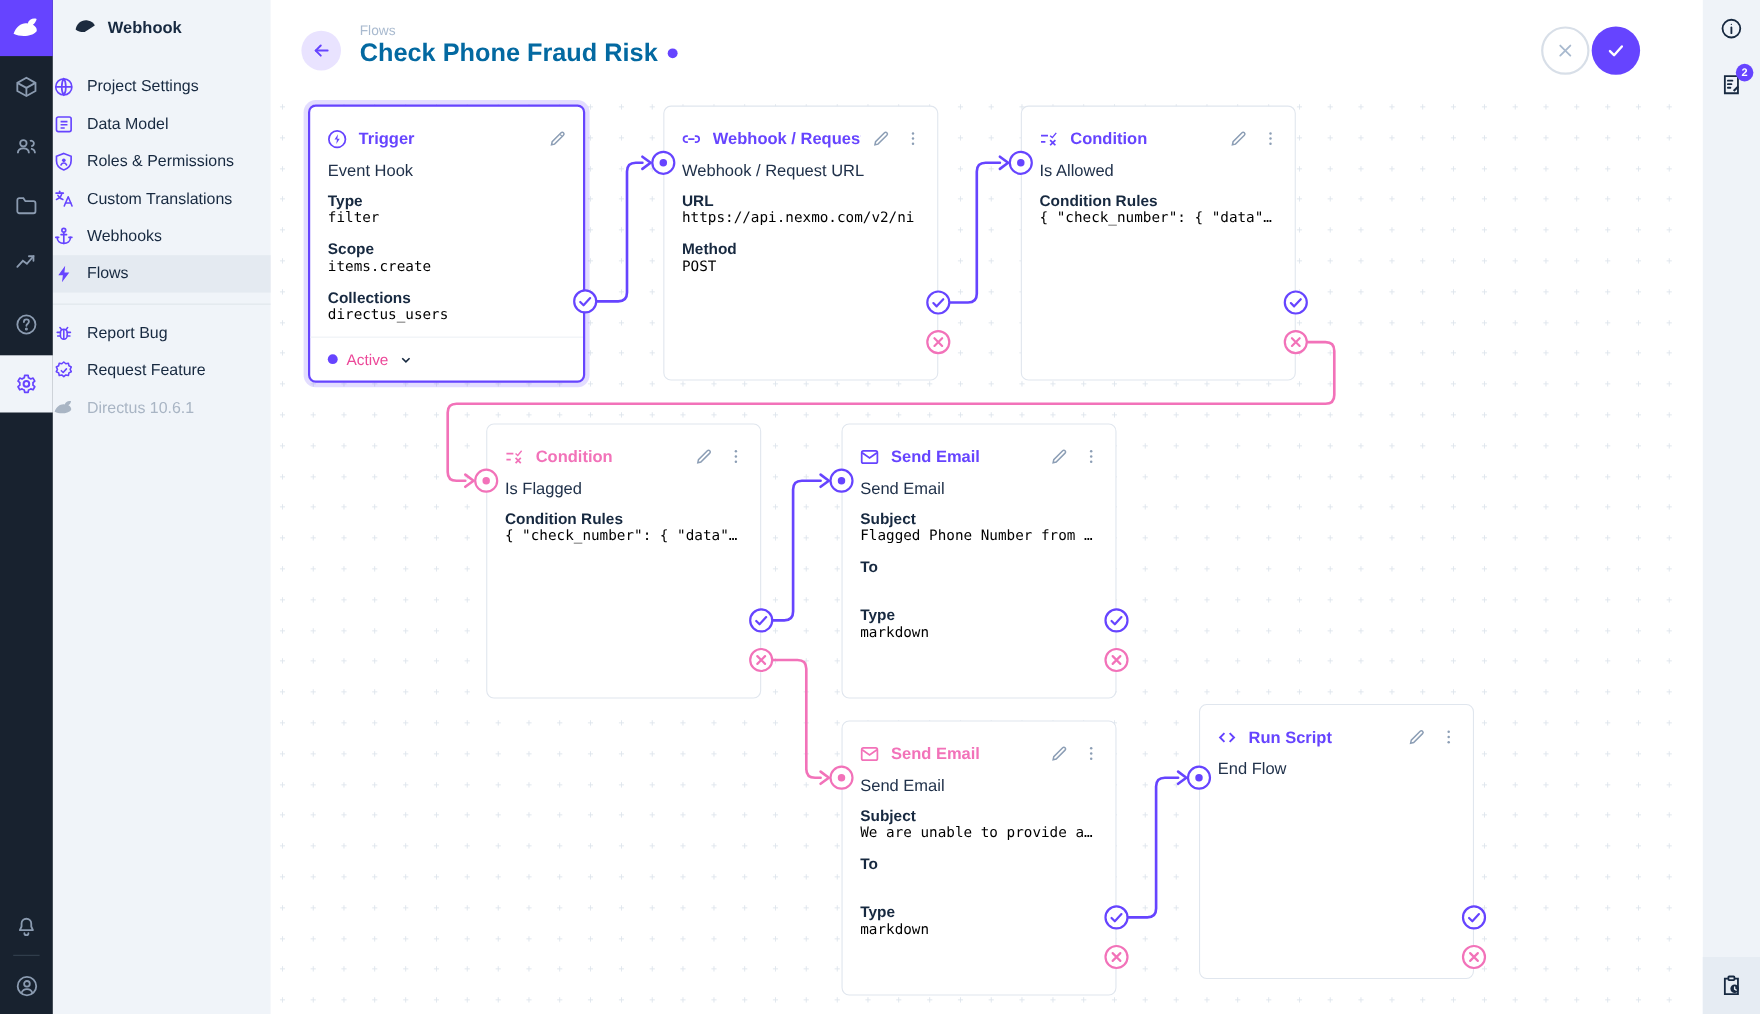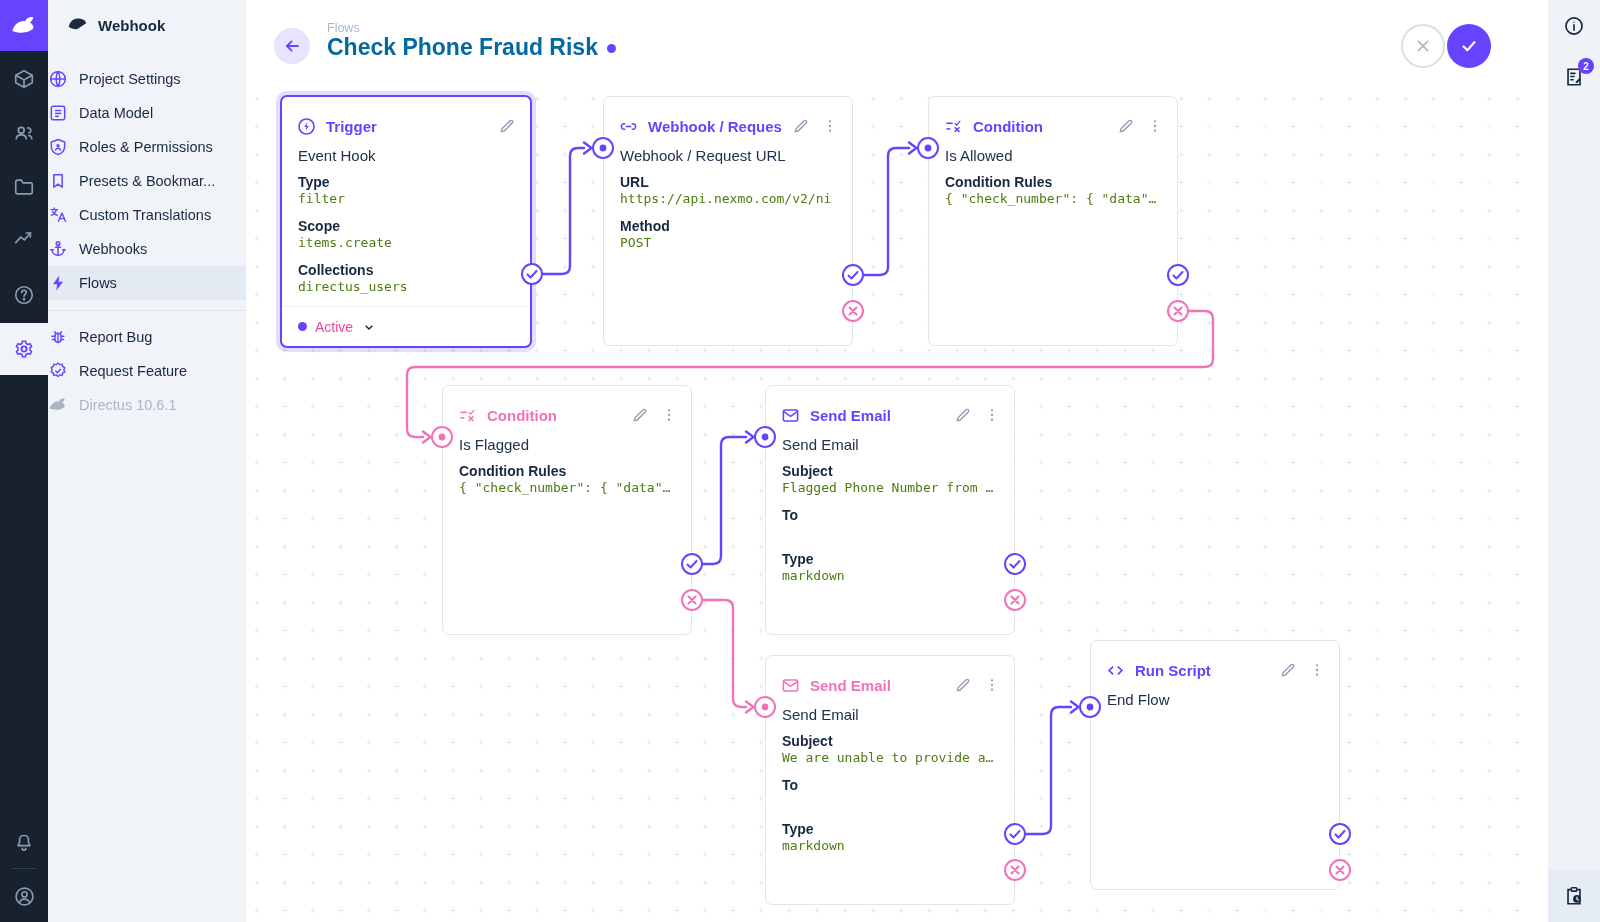--- a/index.html
+++ b/index.html
@@ -64,21 +64,21 @@
   .card-head { height:30px; margin:14px 14px 0 15px; display:flex; align-items:center; gap:10px; }
   .card-ic { width:19px; height:19px; flex:0 0 19px; display:flex; align-items:center; justify-content:center; }
   .card-title { font-size:15px; font-weight:700; color:#6644ff; white-space:nowrap; overflow:hidden; max-width:151px; flex:1; }
   .fcard.pink .card-title, .fcard.pink .card-ic { color:#f272b9; }
   .fcard:not(.pink) .card-title, .fcard:not(.pink) .card-ic { color:#6644ff; }
   .edit-ic { color:#8c9eb5; margin-left:auto; cursor:pointer; display:flex; }
   .kebab-ic { color:#8c9eb5; cursor:pointer; display:flex; margin-left:2px; }
   .card-body { padding:3px 16px 0 16px; }
   .c-text  { font-size:15px; color:#20314a; margin-top:3px; }
   .c-label { font-size:14px; font-weight:700; color:#172940; margin-top:10px; }
-  .c-value { font-family:"DejaVu Sans Mono", monospace; font-size:13px; color:#4d7c0f;
+  .c-value { font-family:"DejaVu Sans Mono", monospace; font-size:13px; color:#000000;
              white-space:nowrap; overflow:hidden; margin-top:1px; min-height:17px; }
   .card-footer { position:absolute; left:0; right:0; bottom:0; height:40px; border-top:1px solid #edf1f6;
                  display:flex; align-items:center; gap:8px; padding:0 16px; cursor:pointer; }
   .status-dot { width:9px; height:9px; border-radius:50%; background:#6644ff; }
   .status-lbl { font-size:14px; color:#ec4899; }
   .card-footer .chev { color:#172940; display:flex; }
 </style>
 </head>
 <body>
 
@@ -537,28 +537,20 @@
         <svg width="20" height="20" viewBox="0 0 24 24" fill="none" stroke="currentColor" stroke-width="1.8">
           <path d="M12 3 L20 6 V11 C20 16 16.5 19.5 12 21 C7.5 19.5 4 16 4 11 V6 Z"></path>
           <circle cx="12" cy="10.5" r="2" fill="currentColor" stroke="none"></circle>
           <path d="M9 15.5 C9.7 14 10.7 13.4 12 13.4 C13.3 13.4 14.3 14 15 15.5" stroke-linecap="round"></path>
         </svg>
       </span>
     <span class="lbl">Roles &amp; Permissions</span>
   </div>
   <div class="nav-item">
     <span class="nico">
-        <svg width="20" height="20" viewBox="0 0 24 24" fill="none" stroke="currentColor" stroke-width="1.8" stroke-linejoin="round">
-          <path d="M7 4.5 H17 V19.5 L12 15.8 L7 19.5 Z"></path>
-        </svg>
-      </span>
-    <span class="lbl">Presets &amp; Bookmar...</span>
-  </div>
-  <div class="nav-item">
-    <span class="nico">
         <svg width="20" height="20" viewBox="0 0 24 24" fill="none" stroke="currentColor" stroke-width="1.7" stroke-linecap="round" stroke-linejoin="round">
           <path d="M3.5 5.5 H11.5"></path>
           <path d="M7.5 3.5 V5.5"></path>
           <path d="M10 5.5 C9.3 8.8 6.8 11.3 4 12.5"></path>
           <path d="M5.5 8 C6.8 10.3 9 11.9 11 12.5"></path>
           <path d="M12.5 19.5 L16.8 9.5 L21 19.5"></path>
           <path d="M13.9 16.3 H19.6"></path>
         </svg>
       </span>
     <span class="lbl">Custom Translations</span>

